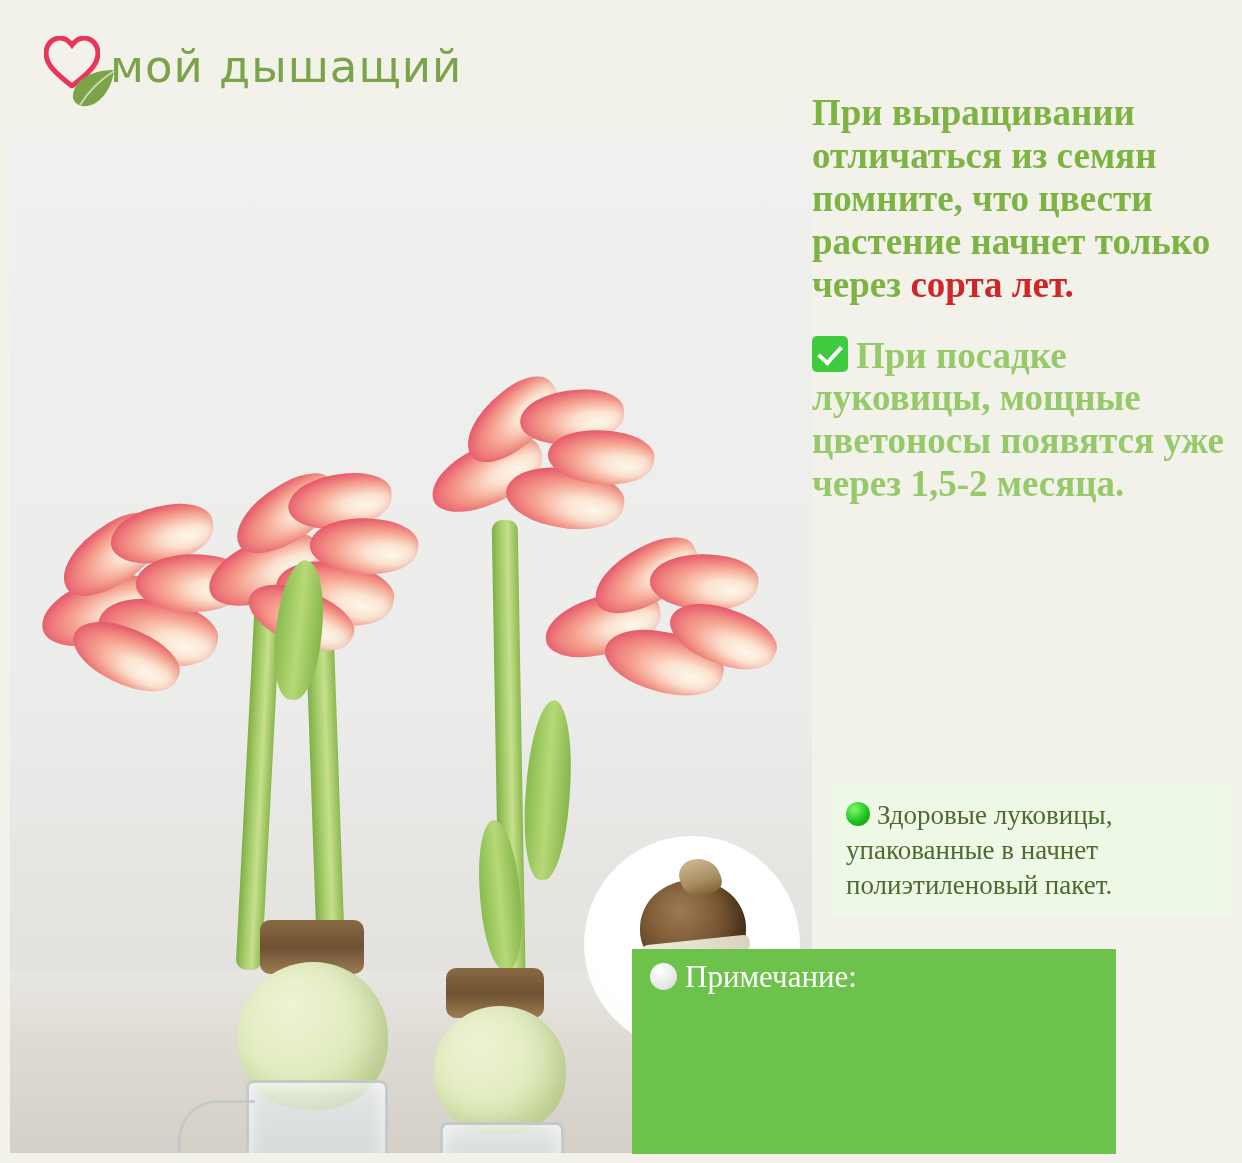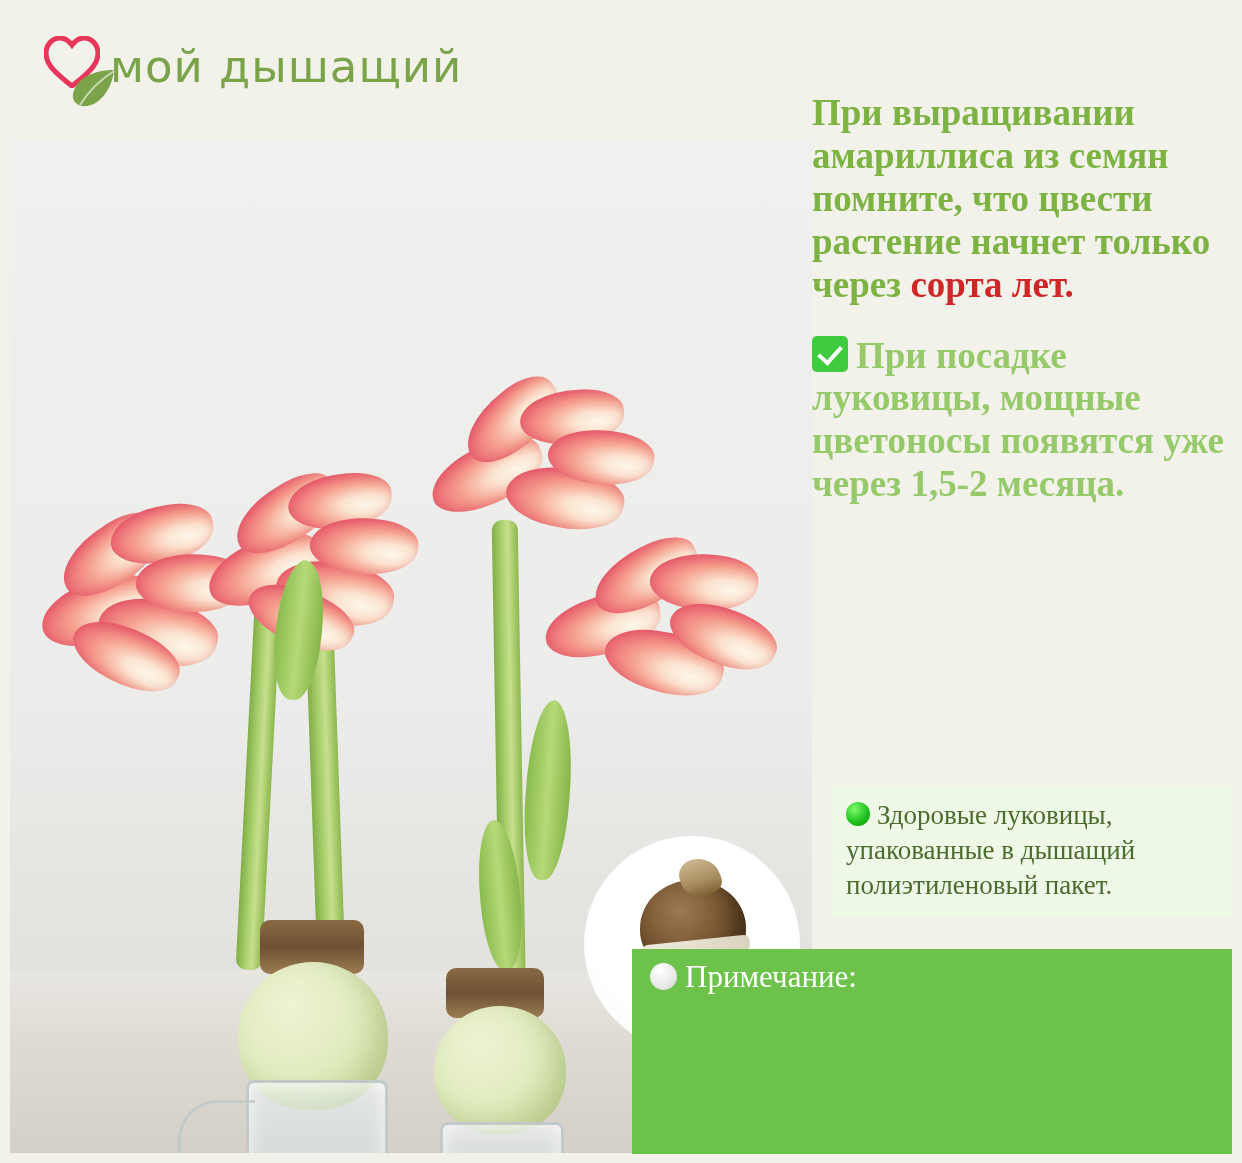--- a/index.html
+++ b/index.html
@@ -222,21 +222,21 @@
     background: radial-gradient(circle at 35% 30%, #7dfb6c 0%, #21c21f 55%, #0d8f12 100%);
     vertical-align: -2px;
     margin-right: 7px;
   }
 
   
   .note-box {
     position: absolute;
     left: 632px;
     top: 949px;
-    width: 600px;
+    width: 484px;
     height: 205px;
     background: #6cc24a;
     color: #ffffff;
     box-sizing: border-box;
     padding: 10px 16px 14px 18px;
     font-size: 31px;
     line-height: 1.17;
   }
   .note-title {
     white-space: nowrap;
@@ -333,29 +333,29 @@
     <div class="inset-root" style="left:74px; top:142px; width:58px; transform:rotate(52deg);"></div>
     <div class="inset-root" style="left:96px; top:144px; width:50px; transform:rotate(68deg);"></div>
     <div class="inset-root" style="left:110px; top:142px; width:44px; transform:rotate(84deg);"></div>
     <div class="inset-root" style="left:128px; top:140px; width:40px; transform:rotate(96deg);"></div>
     <div class="inset-root" style="left:50px; top:120px; width:44px; transform:rotate(12deg);"></div>
   </div>
 </div>
 
 <div class="right-col">
   <div class="para1">
-    <span>При выращивании амариллиса из семян помните, что цвести растение начнет только через </span><span class="accent">сорта лет.</span>
+    <span>При выращивании отличаться из семян помните, что цвести растение начнет только через </span><span class="accent">сорта лет.</span>
   </div>
 
   <div class="para2-wrap">
     <span class="check-icon"></span><span>При посадке луковицы, мощные цветоносы появятся уже через 1,5-2 месяца.</span>
   </div>
 </div>
 
 <div class="info-box">
-  <span class="dot-green"></span><span>Здоровые луковицы, упакованные в дышащий полиэтиленовый пакет.</span>
+  <span class="dot-green"></span><span>Здоровые луковицы, упакованные в начнет полиэтиленовый пакет.</span>
 </div>
 
 <div class="note-box">
   <div class="note-title">
     <span class="dot-white"></span><span>Примечание:</span>
   </div>
 </div>
 
 </body></html>

